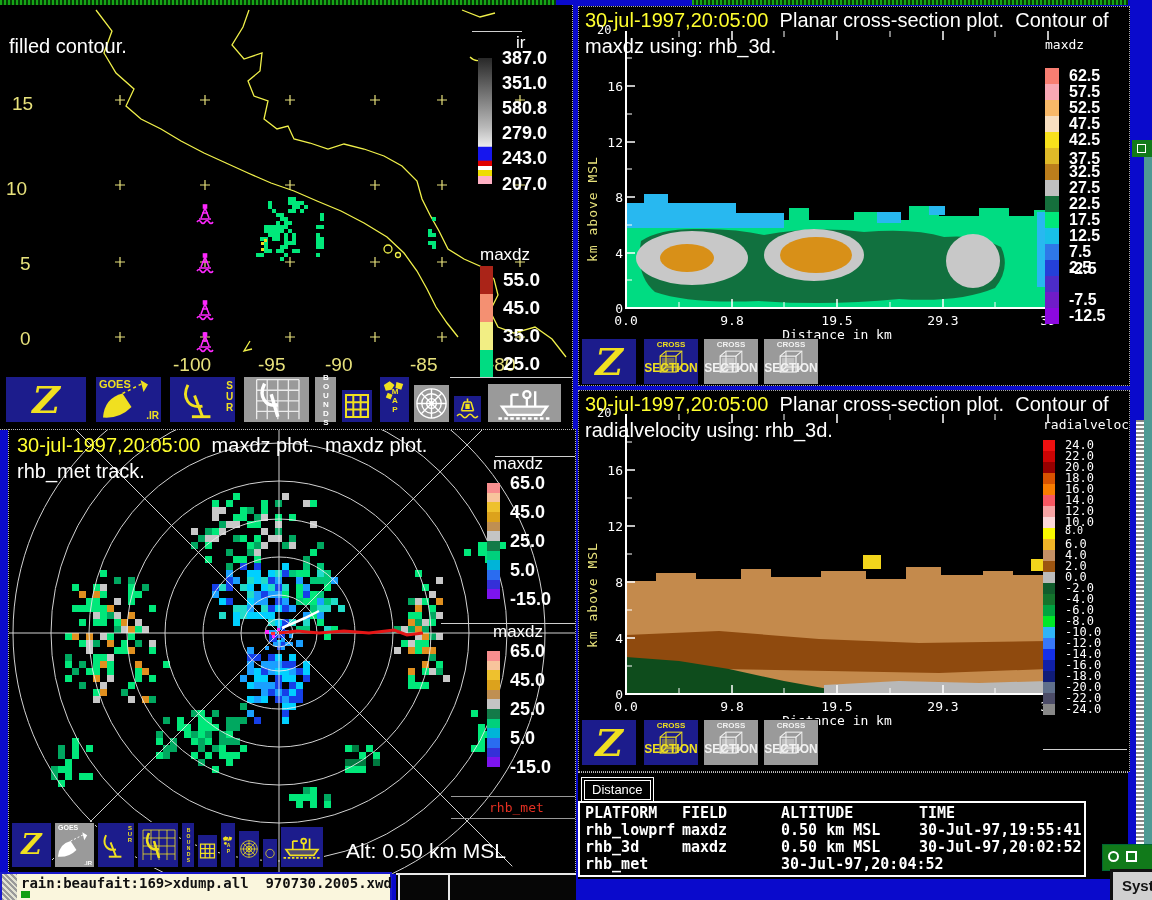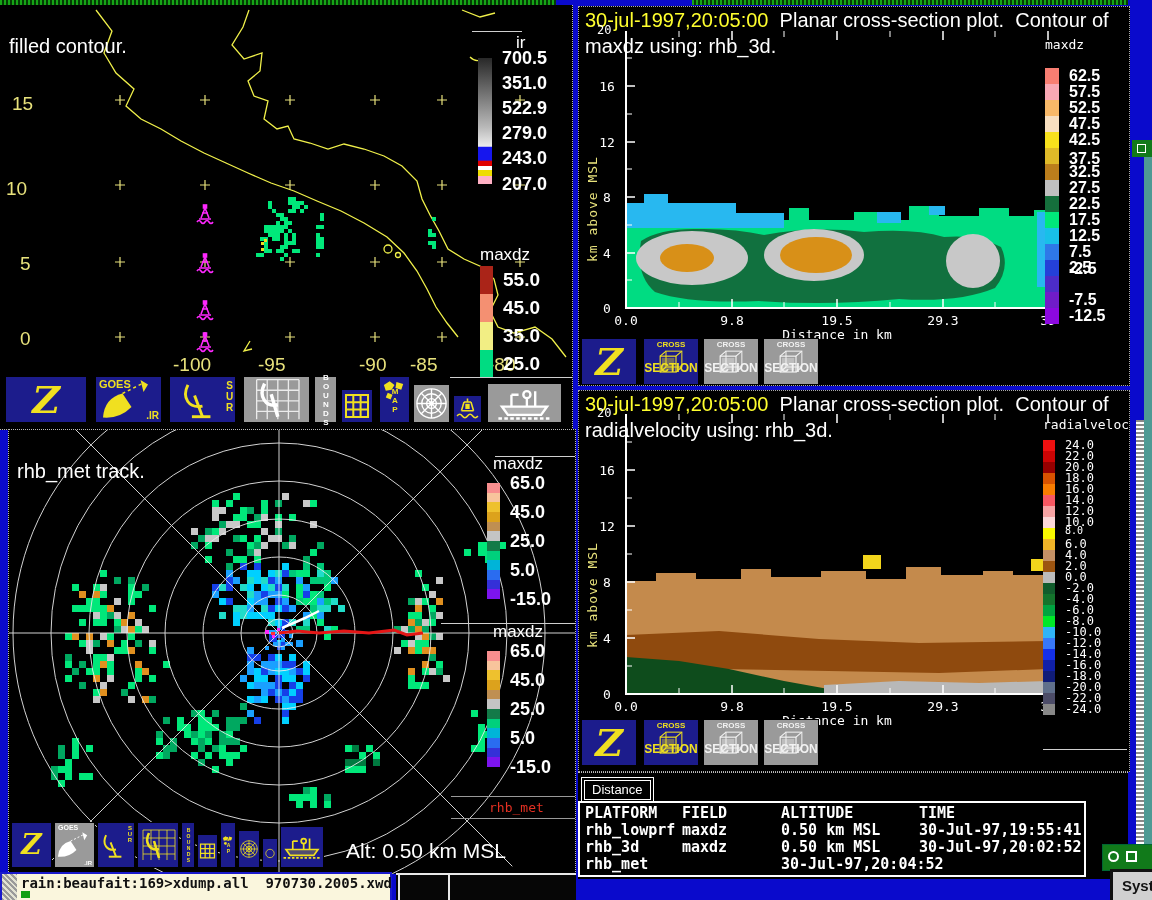--- a/index.html
+++ b/index.html
@@ -48,21 +48,21 @@
   .xrow{position:absolute;z-index:6}
   .xbtn{position:absolute;border:1px solid #000;box-sizing:border-box;cursor:pointer}
   .xbtn.navy{background:#1c1c8c;color:#f0e020}
   .xbtn.gray{background:#9a9a9a;color:#f2f2f2}
   .xbtn svg{position:absolute;left:50%;top:50%;width:30px;height:30px;transform:translate(-50%,-50%)}
   .lab-x-top{position:absolute;top:1px;width:100%;text-align:center;font-size:8px;font-weight:bold}
   .lab-x-bot{position:absolute;bottom:9px;width:100%;text-align:center;font-size:12px;font-weight:bold}
   
   .tick{position:absolute;font-family:"DejaVu Sans Mono",monospace;font-size:13px;color:#fff;z-index:4}
   .tick.xc{width:44px;text-align:center;margin-left:-22px}
-  .tick.yr{width:32px;text-align:center}
+  .tick.yr{width:32px;text-align:right}
   .vlab{position:absolute;writing-mode:vertical-rl;transform:rotate(180deg);
      font-family:"DejaVu Sans Mono",monospace;font-size:13px;color:#e8e27c;letter-spacing:1px;z-index:4}
   .axlab{position:absolute;font-family:"DejaVu Sans Mono",monospace;font-size:13px;color:#fff;
      width:200px;text-align:center;z-index:4}
   .map-tick{position:absolute;font-size:19px;color:#e8e27c;z-index:4}
   .map-tick.xc{width:64px;margin-left:-32px}
   
   #overlay{position:absolute;left:578px;top:772px;width:550px;height:106px;background:#000;
      border-top:1px dotted #bbb;z-index:7}
   .dismiss{position:absolute;left:6px;top:7px;background:#000;color:#fff;font-size:13px;
@@ -276,33 +276,33 @@
   <div class="ptitle" style="left:9px;top:30px">filled contour.</div>
   <div id="tl-ylabels">
       <div class="map-tick" style="left: 12px; top: 88px;">15</div>
       <div class="map-tick" style="left: 6px; top: 173px;">10</div>
       <div class="map-tick" style="left: 20px; top: 248px;">5</div>
       <div class="map-tick" style="left: 20px; top: 323px;">0</div>
     </div>
   <div id="tl-xlabels">
       <div class="map-tick xc" style="left: 205px; top: 349px;">-100</div>
       <div class="map-tick xc" style="left: 290px; top: 349px;">-95</div>
-      <div class="map-tick xc" style="left: 391px; top: 349px;">-90</div>
+      <div class="map-tick xc" style="left: 357px; top: 349px;">-90</div>
       <div class="map-tick xc" style="left: 442px; top: 349px;">-85</div>
       <div class="map-tick xc" style="left: 520px; top: 349px;">-80</div>
     </div>
   <div class="hline" style="left:472px;top:26px;width:50px"></div>
   <div class="cb" id="cb-ir" style="left: 478px; top: 28px;">
       <div class="cb-title" style="margin-left: 38px;">ir</div>
       <div class="cb-body" style="margin-top: 6px;">
         <div class="cb-bar ir-bar" style="width: 14px; height: 126px;"></div>
         <div class="cb-labels" style="height: 126px;">
-          <div class="cb-label" style="font-size: 18px; top: -9.36px;">700.5</div>
+          <div class="cb-label" style="font-size: 18px; top: -9.36px;">387.0</div>
           <div class="cb-label" style="font-size: 18px; top: 15.84px;">351.0</div>
-          <div class="cb-label" style="font-size: 18px; top: 41.04px;">522.9</div>
+          <div class="cb-label" style="font-size: 18px; top: 41.04px;">580.8</div>
           <div class="cb-label" style="font-size: 18px; top: 66.24px;">279.0</div>
           <div class="cb-label" style="font-size: 18px; top: 91.44px;">243.0</div>
           <div class="cb-label" style="font-size: 18px; top: 116.64px;">207.0</div>
         </div>
       </div>
     </div>
   <div class="cb" id="cb-tl-maxdz" style="left: 480px; top: 240px;">
       <div class="cb-title">maxdz</div>
       <div class="cb-body" style="margin-top: 2px;">
         <div class="cb-bar" style="width: 13px; height: 112px;">
@@ -1096,20 +1096,21 @@
       </g>
     <g>
       <path d="M273,198 L296,188 L310,181" stroke="#fff" stroke-width="2.5" fill="none"></path>
       <path d="M270,203 L288,201 L310,203 L335,201 L360,203 L385,200 L398,205 L414,203" stroke="#e61616" stroke-width="3" fill="none"></path>
       <rect x="256" y="200" width="4" height="4" fill="#ff28ff"></rect>
       <rect x="263" y="205" width="3" height="3" fill="#ff28ff"></rect>
       <rect x="268" y="198" width="3" height="3" fill="#ff28ff"></rect>
       <rect x="262" y="202" width="4" height="3" fill="#ff3030"></rect>
     </g>
   </svg>
+  <div class="ptitle" style="left:8px;top:4px"><span class="tdate">30-jul-1997,20:05:00</span>  <span class="trest">maxdz plot.  maxdz plot.</span></div>
   <div class="ptitle" style="left:8px;top:30px">rhb_met track.</div>
   <div class="hline" style="left:486px;top:26px;width:80px"></div>
   <div class="cb" id="cb-bl-1" style="left: 478px; top: 24px;">
       <div class="cb-title" style="margin-left: 6px;">maxdz</div>
       <div class="cb-body" style="margin-top: 10px;">
         <div class="cb-bar" style="width: 13px; height: 116px;">
           <div class="cb-seg" style="height: 9.66667px; background: rgb(248, 142, 142);"></div>
           <div class="cb-seg" style="height: 9.66667px; background: rgb(248, 196, 156);"></div>
           <div class="cb-seg" style="height: 9.66667px; background: rgb(238, 193, 46);"></div>
           <div class="cb-seg" style="height: 9.66667px; background: rgb(220, 162, 28);"></div>

